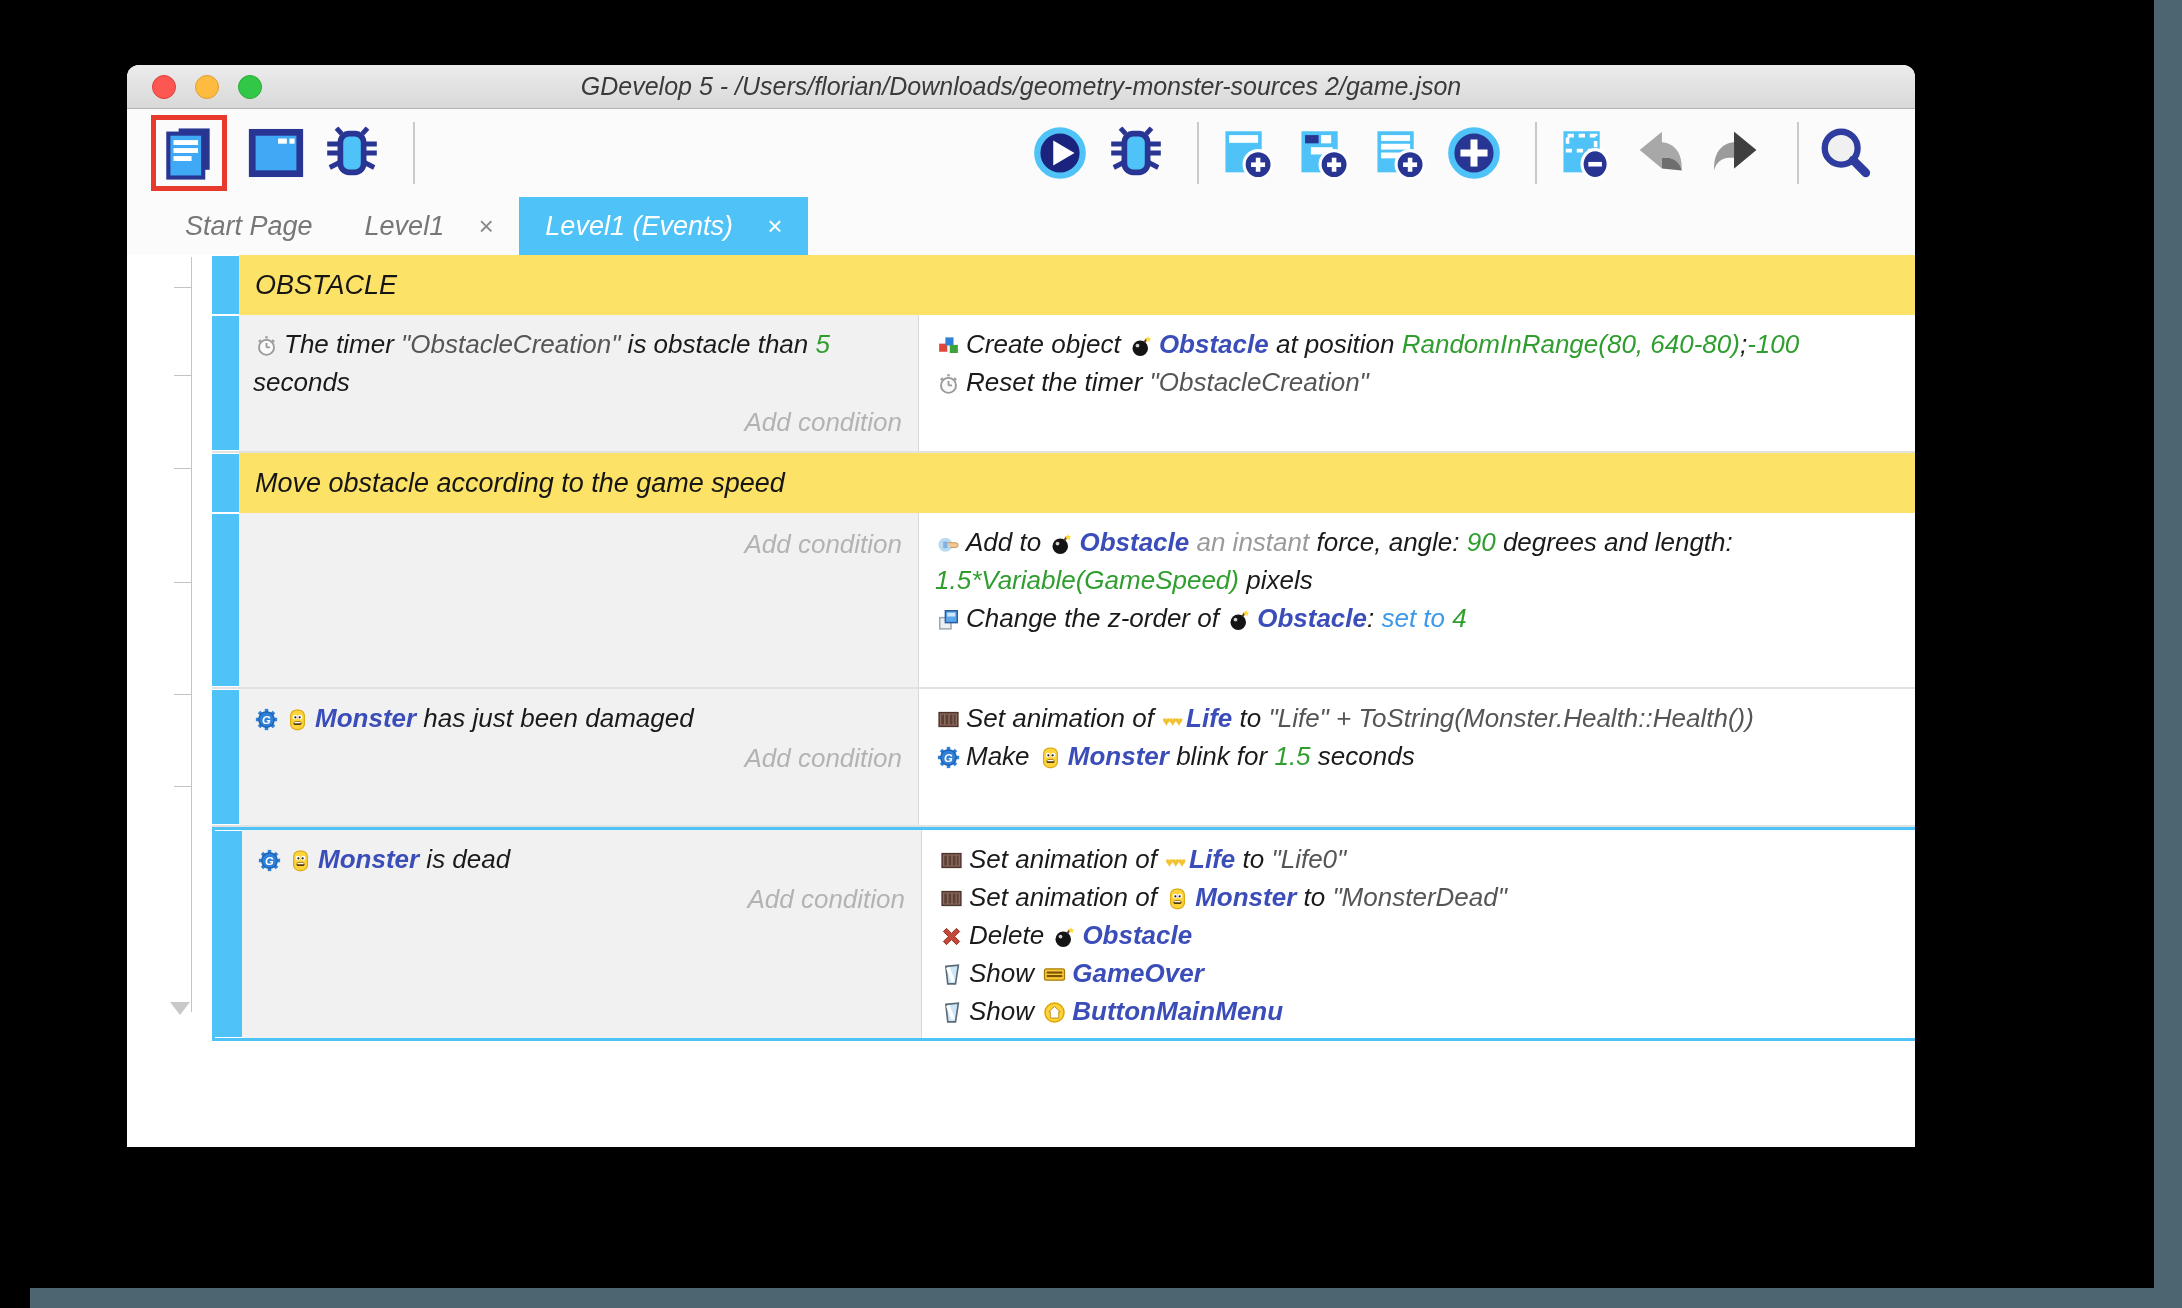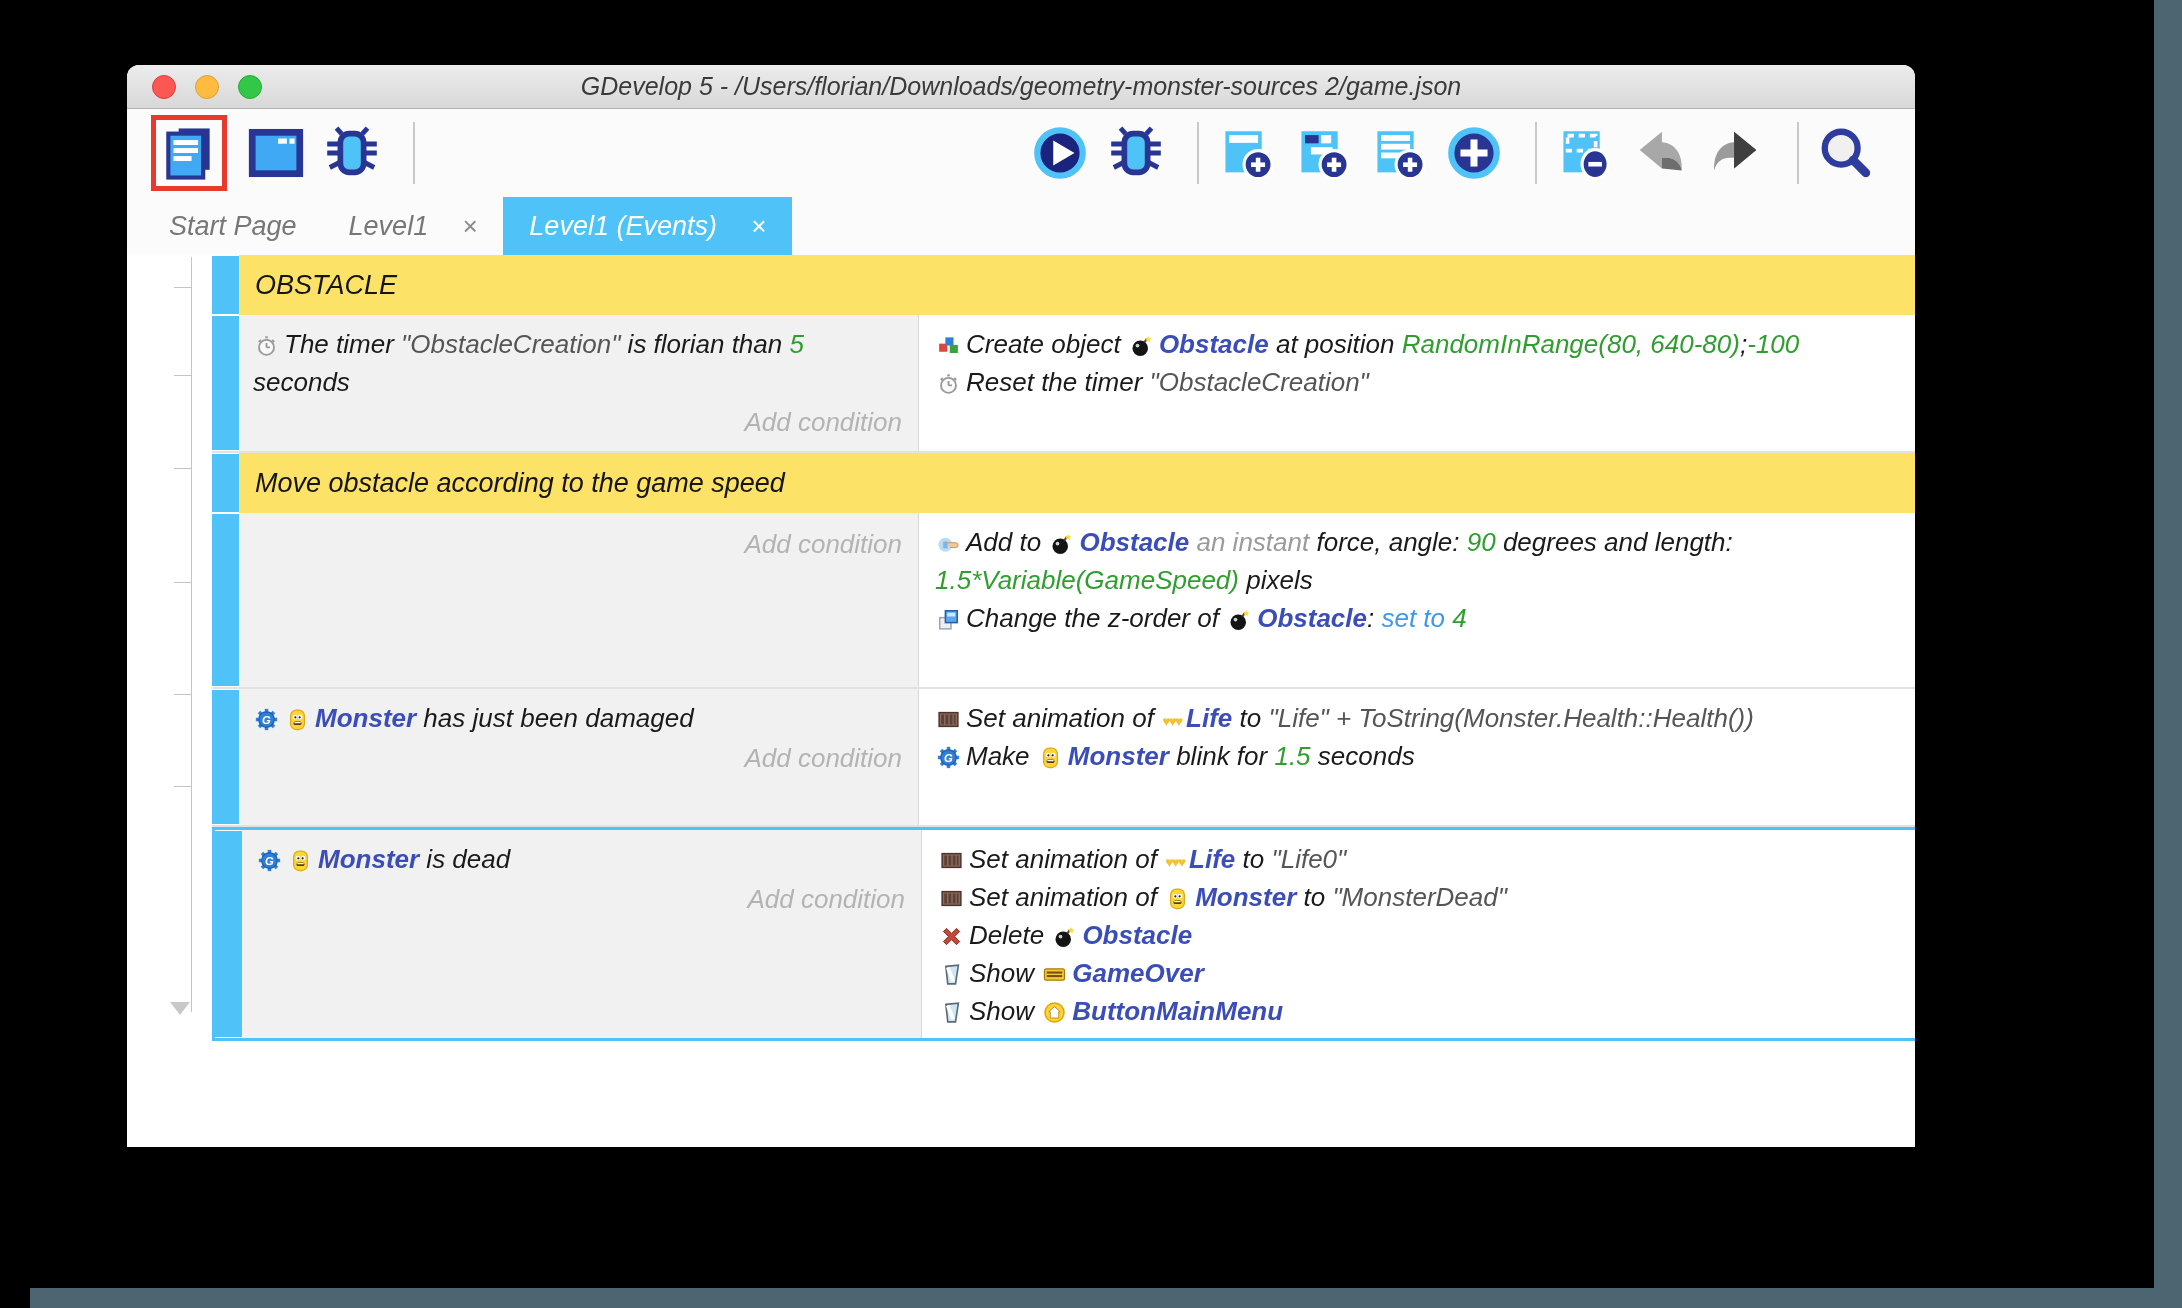--- a/index.html
+++ b/index.html
@@ -20,21 +20,21 @@
   .light.yellow{background:#FDBC40;border:1px solid #DE9F34;}
   .light.green{background:#33C748;border:1px solid #27AA35;}
   .wtitle{flex:1;text-align:center;font-size:25px;color:#3a3a3a;}
   
   .toolbar{height:88px;display:flex;align-items:center;padding:0 24px;background:#FBFBFB;}
   .tbtn{width:62px;height:62px;display:flex;align-items:center;justify-content:center;margin-right:14px;cursor:pointer;}
   .tbtn.hl{border:5px solid #E8392D;padding:2px;margin-right:18px;}
   .tsep{width:2px;height:62px;background:#C9C9C9;margin:0 16px;}
   .tb-spacer{flex:1;}
   
-  .tabbar{height:58px;display:flex;align-items:stretch;padding-left:16px;background:#FBFBFB;}
+  .tabbar{height:58px;display:flex;align-items:stretch;padding-left:32px;background:#FBFBFB;}
   .tab{display:flex;align-items:center;padding:0 26px;font-size:27px;color:#777;gap:34px;cursor:pointer;}
   .tab .x{font-size:26px;color:#8a8a8a;}
   .tab.active{background:var(--accent,#4FC3F7);color:#fff;}
   .tab.active .x{color:#fff;}
   
   .sheet{position:relative;height:893px;background:#fff;display:flex;overflow:hidden;margin-left:40px;}
   .gutter{width:45px;flex:none;position:relative;}
   .vline{position:absolute;left:24px;top:2px;width:1px;height:755px;background:#C4C4C4;}
   .stub{position:absolute;left:7px;width:17px;height:1px;background:#C4C4C4;}
   .tri{position:absolute;left:3px;top:747px;width:0;height:0;border-left:10px solid transparent;
@@ -239,21 +239,21 @@
             <div class="glabel">OBSTACLE</div>
           </div>
           <div class="row event">
             <div class="handle"></div>
             <div class="cond">
               <div class="line"><span class="ic"><svg width="25" height="25" viewBox="0 0 20 20">
                     <circle cx="10" cy="11.5" r="6" fill="#FAFAFA" stroke="#9a9a9a" stroke-width="1.5"></circle>
                     <path d="M10 11.5 V8 M10 11.5 H12.8" stroke="#9a9a9a" stroke-width="1.5"></path>
                     <path d="M5.5 5.6 L3.8 7.2 M14.5 5.6 L16.2 7.2" stroke="#9a9a9a" stroke-width="1.5"></path>
                     <rect x="9" y="2.6" width="2" height="1.7" fill="#9a9a9a"></rect>
-                  </svg></span><span class="c-k">The timer </span><span class="c-s">"ObstacleCreation"</span><span class="c-k"> is florian than </span><span class="c-g">5</span></div>
+                  </svg></span><span class="c-k">The timer </span><span class="c-s">"ObstacleCreation"</span><span class="c-k"> is obstacle than </span><span class="c-g">5</span></div>
               <div class="line"><span class="c-k">seconds</span></div>
               <div class="ph">Add condition</div>
             </div>
             <div class="acts">
               <div class="line"><span class="ic"><svg width="25" height="25" viewBox="0 0 20 20">
                     <rect x="2.5" y="8.5" width="6.5" height="6.5" fill="#E0453A"></rect>
                     <rect x="7.5" y="3.5" width="6.5" height="6.5" fill="#2F80D9"></rect>
                     <rect x="11" y="9.5" width="6.5" height="6.5" fill="#3CA23C"></rect>
                   </svg></span><span class="c-k">Create object </span><span class="ic"><svg width="25" height="25" viewBox="0 0 20 20">
                     <circle cx="9" cy="12.2" r="6.2" fill="#141414"></circle>

